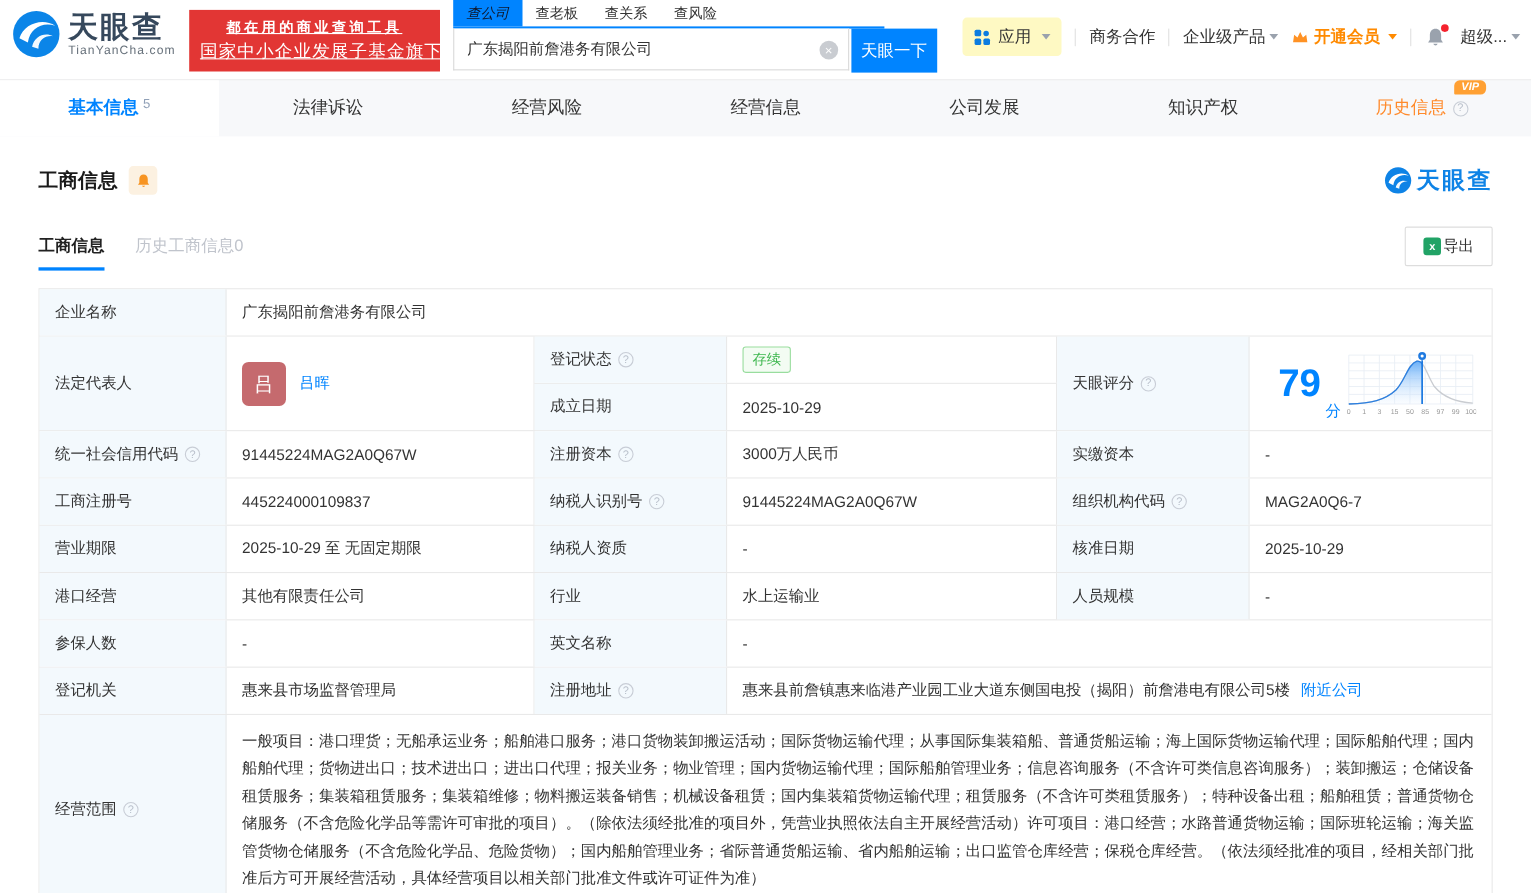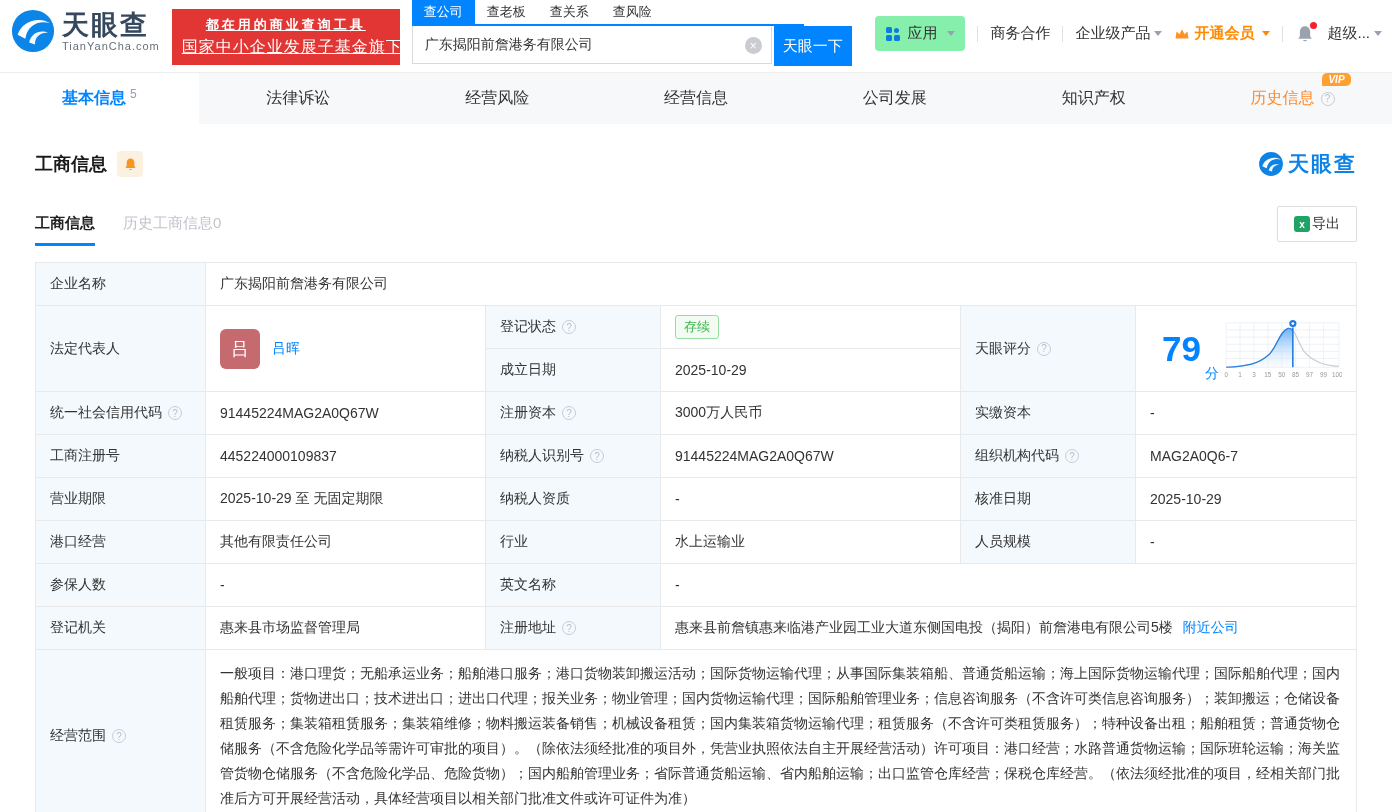--- a/index.html
+++ b/index.html
@@ -11,33 +11,33 @@
   .logo { display:flex; align-items:center; gap:6px; margin-top:8px; cursor:pointer; }
   .logo-cn { font-size:27px; font-weight:bold; color:#36485c; letter-spacing:2px; line-height:30px; }
   .logo-en { font-size:11px; color:#66707a; letter-spacing:1px; }
   .promo { background:#e23634; color:#fff; margin-top:9px; padding:7px 10px; width:228px; text-align:center;text-decoration:underline; }
   .promo-l1 { font-size:13px; font-weight:bold; letter-spacing:3px; }
   .promo-l2 { font-size:16px; letter-spacing:1px; margin-top:3px; }
 
   .search-area { margin-top:0; }
   .search-tabs { display:flex; width:392px; border-bottom:2px solid #0084ff; }
   .stab { font-size:13px; padding:3px 12px; color:#333; cursor:pointer; }
-  .stab.active { background:#0084ff; color:#ffffff; }
+  .stab.active { background:#0084ff; color:#0f172a;font-style:italic; }
   .search-row { display:flex; }
   .search-input-wrap { position:relative; }
   .search-input { width:360px; height:38px; border:1px solid #d9d9d9; border-top:none; font-size:14px;
      padding:0 34px 0 12px; color:#333; outline:none; font-family:inherit; }
   .clear-icon { position:absolute; right:10px; top:11px; width:17px; height:17px; border-radius:50%;
      background:#c9ccd1; color:#fff; font-size:12px; display:flex; align-items:center; justify-content:center; cursor:pointer; }
   .clear-icon::before { content:"\00d7"; }
   .search-btn { width:78px; height:40px; background:#0084ff; color:#fff; border:none; font-size:15px;
      cursor:pointer; margin-left:2px; font-family:inherit; }
 
   .top-right { margin-left:auto; display:flex; align-items:center; gap:12px; margin-top:16px; }
-  .apps-chip { display:flex; align-items:center; gap:6px; background:#86efac; border-radius:4px;
+  .apps-chip { display:flex; align-items:center; gap:6px; background:#fef9c3; border-radius:4px;
      padding:8px 10px; font-size:15px; cursor:pointer; }
   .caret { width:0; height:0; border-left:4px solid transparent; border-right:4px solid transparent;
      border-top:5px solid #9aa2ad; display:inline-block; margin-left:4px; }
   .caret.orange { border-top-color:#ff8a00; }
   .divider { width:1px; height:16px; background:#e0e0e0; }
   .nav-link { font-size:15px; color:#333; cursor:pointer; display:flex; align-items:center; }
   .nav-link.vip { color:#ff8a00; font-weight:bold; gap:4px; }
   .bell-wrap { position:relative; cursor:pointer; display:flex; }
   .red-dot { position:absolute; top:-2px; right:-2px; width:7px; height:7px; border-radius:50%; background:#f5222d; }
 

